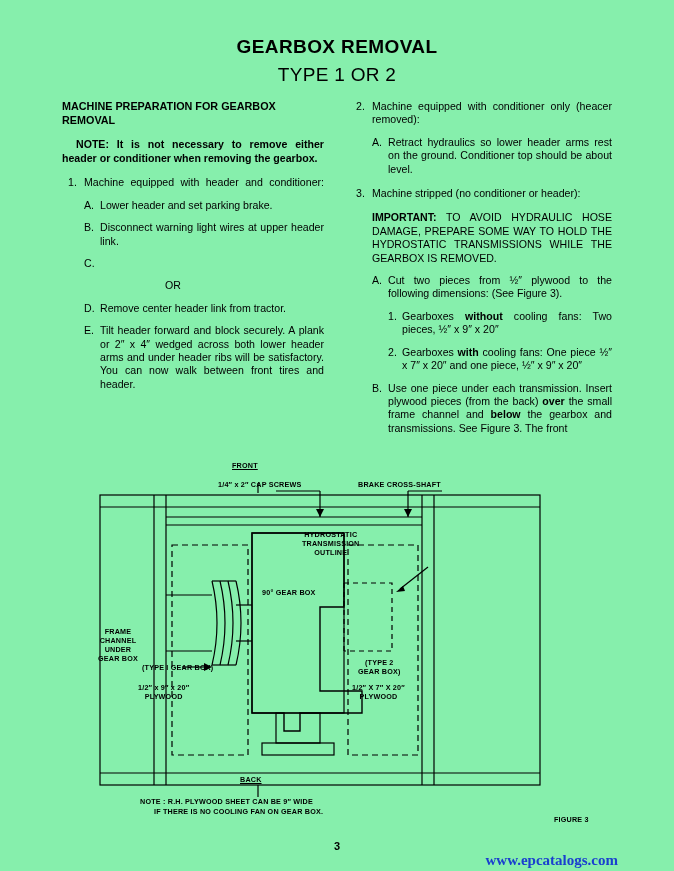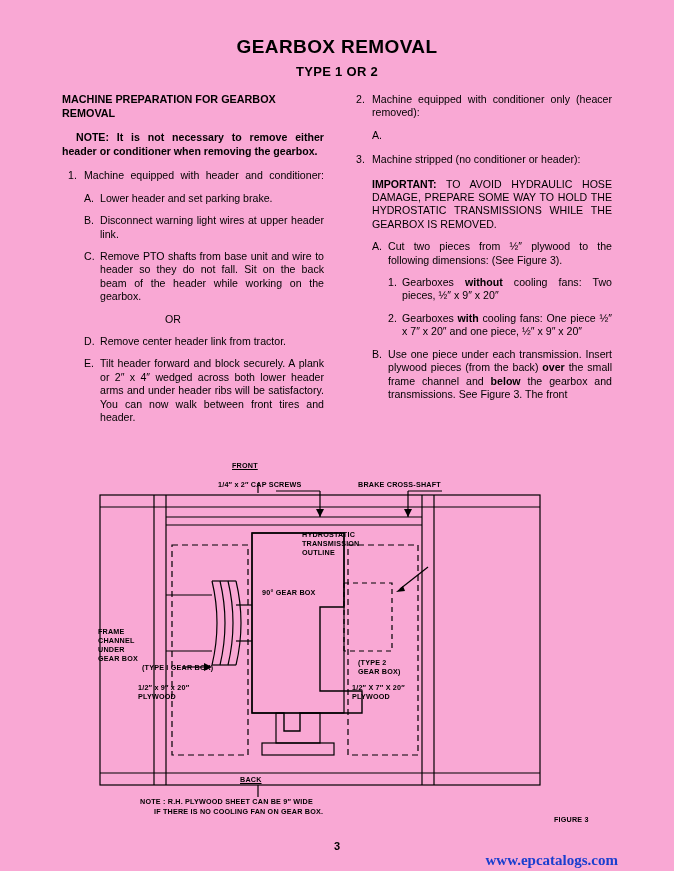--- a/index.html
+++ b/index.html
@@ -12,33 +12,33 @@
     height: 871px;
     position: relative;
     font-family: "Liberation Sans", sans-serif;
     color: #000000;
     overflow: hidden;
   }
   .page {
     position: absolute;
     left: 0; top: 0;
     width: 674px; height: 871px;
-    background: #f9a8d4;
+    background: #86efac;
   }
   .title {
     text-align: center;
     font-size: 19px;
     font-weight: bold;
     letter-spacing: 0.4px;
     margin-top: 36px;
   }
   .subtitle {
     text-align: center;
-    font-size: 13px;
-    font-weight: bold;
+    font-size: 19px;
+    font-weight: normal;
     letter-spacing: 0.3px;
     margin-top: 6px;
   }
   .columns {
     display: flex;
     margin: 14px 62px 0 62px;
     gap: 26px;
   }
   .col {
     width: 268px;
@@ -111,20 +111,21 @@
   .important b { font-weight: bold; }
   .spread { text-align: justify; text-align-last: justify; }
 
   
   .figure-wrap {
     position: absolute;
     left: 62px;
     top: 455px;
     width: 550px;
     height: 380px;
+    text-align: center;
   }
   .fig-caption {
     position: absolute;
     font-size: 7.2px;
     font-weight: bold;
     letter-spacing: 0.2px;
     white-space: pre;
   }
   .page-num {
     position: absolute;
@@ -168,21 +169,20 @@
         <div class="body">Lower header and set parking brake.</div>
       </div>
 
       <div class="alpha-row">
         <div class="alpha">B.</div>
         <div class="body">Disconnect warning light wires at upper header link.</div>
       </div>
 
       <div class="alpha-row">
         <div class="alpha">C.</div>
-        <div class="body">Remove PTO shafts from base unit and wire to header so they do not fall. Sit on the back beam of the header while working on the gearbox.</div>
       </div>
 
       <div class="or">OR</div>
 
       <div class="alpha-row">
         <div class="alpha">D.</div>
         <div class="body">Remove center header link from tractor.</div>
       </div>
 
       <div class="alpha-row">
@@ -192,20 +192,21 @@
     </div>
 
     <div class="col right">
       <div class="num-row" style="margin-top:0">
         <div class="num">2.</div>
         <div class="body">Machine equipped with conditioner only (heacer removed):</div>
       </div>
 
       <div class="alpha-row">
         <div class="alpha">A.</div>
+        <div class="body">Retract hydraulics so lower header arms rest on the ground. Conditioner top should be about level.</div>
       </div>
 
       <div class="num-row">
         <div class="num">3.</div>
         <div class="body">Machine stripped (no conditioner or header):</div>
       </div>
 
       <div class="important">
         <b>IMPORTANT:</b><span> </span><span class="spread">TO AVOID HYDRAULIC HOSE DAMAGE, PREPARE SOME WAY TO HOLD THE HYDROSTATIC TRANSMISSIONS WHILE THE GEARBOX IS REMOVED.</span>
       </div>

